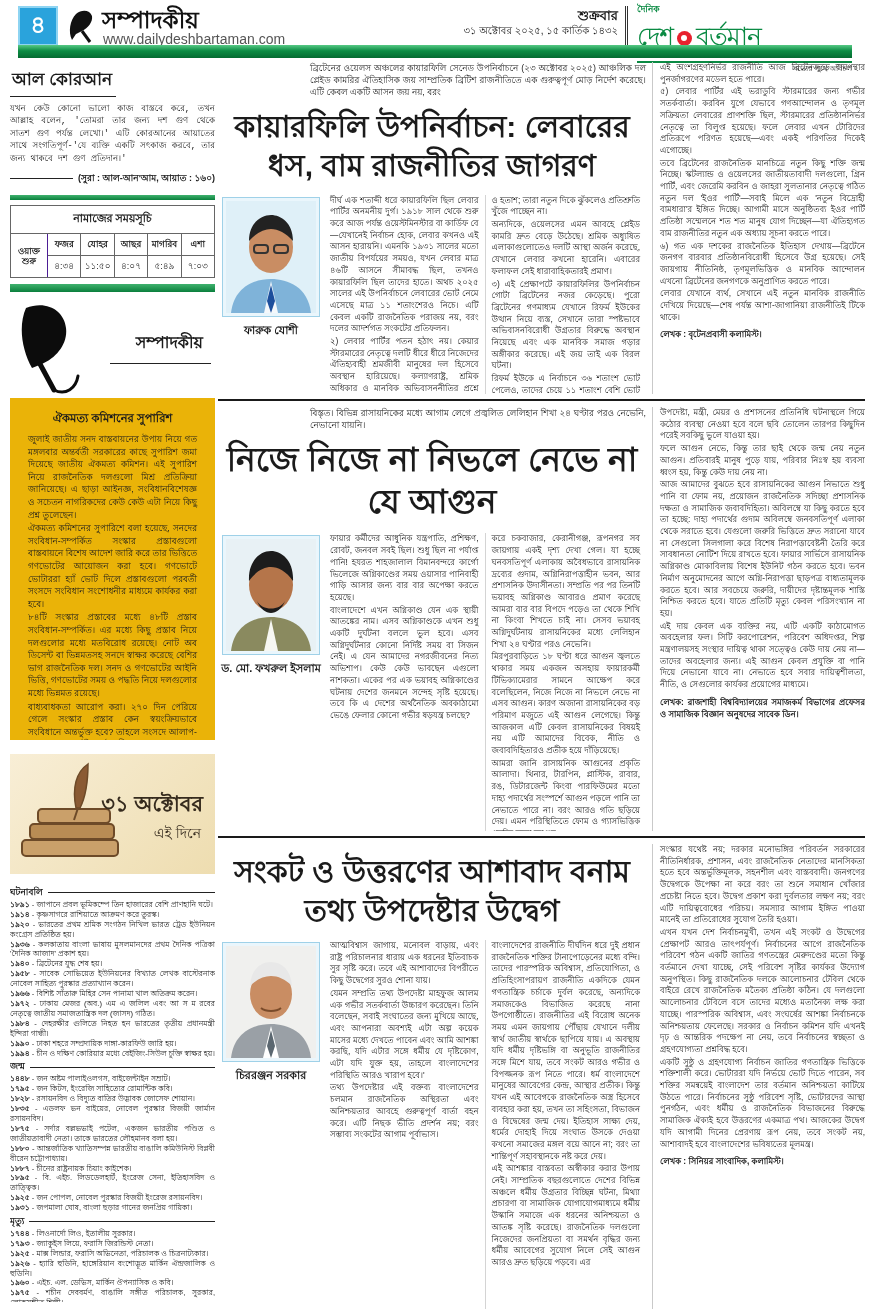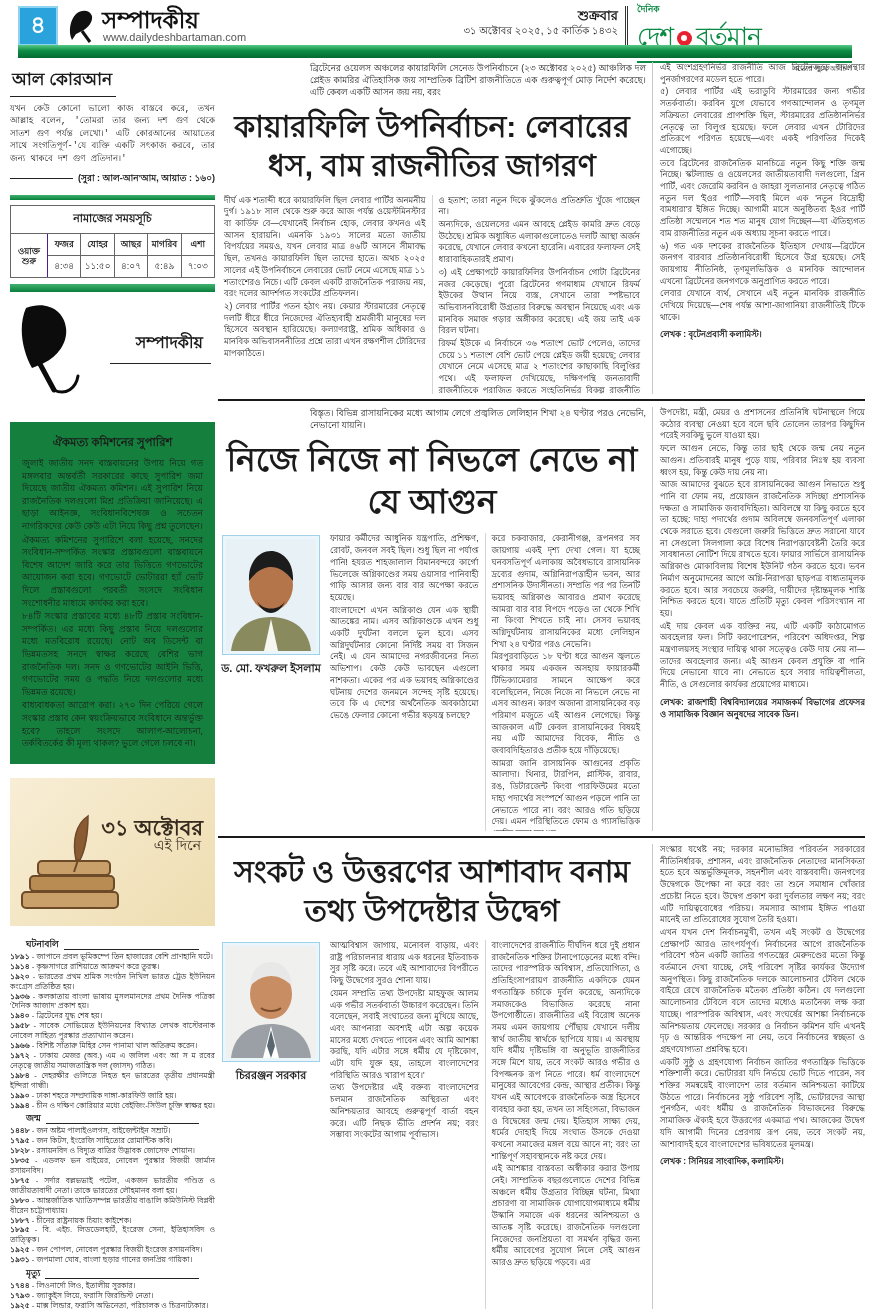--- a/index.html
+++ b/index.html
@@ -5,21 +5,21 @@
   html,body{margin:0;padding:0;background:#e8e8e8;}
   .page{position:relative;width:870px;height:1309px;background:#ffffff;margin:0 auto;
         font-family:"Liberation Sans","DejaVu Sans",sans-serif;color:#1b1b1b;overflow:hidden;}
   
   .hdr{position:absolute;left:0;top:0;width:870px;height:60px;}
   .pagenum{position:absolute;left:18px;top:6px;width:36px;height:36px;background:#2aa3dc;
            border:2px solid #8ed4f2;color:#fff;font-size:24px;font-weight:bold;
            display:flex;align-items:center;justify-content:center;}
   .penicon{position:absolute;left:66px;top:6px;width:30px;height:38px;}
   .sec-title{position:absolute;left:102px;top:2px;font-size:23px;font-weight:bold;color:#111;}
-  .site-url{position:absolute;left:103px;top:31px;font-size:11px;color:#555;}
+  .site-url{position:absolute;left:103px;top:31px;font-size:14px;color:#555;}
   .dateblk{position:absolute;right:252px;top:8px;text-align:right;line-height:15px;}
   .dateblk .day{font-size:13px;font-weight:bold;}
   .dateblk .date{font-size:10px;}
   .logo-div{position:absolute;right:242px;top:6px;height:40px;border-left:3px double #333;}
   .logo{position:absolute;right:18px;top:2px;width:215px;text-align:left;}
   .logo .daily{font-size:9px;color:#0a8a43;font-weight:bold;}
   .logo .nameline{display:flex;align-items:center;gap:4px;}
   .logo .nm{font-size:25px;font-weight:400;color:#0a8a43;letter-spacing:-1px;}
   .logo .dot{width:15px;height:15px;border-radius:50%;background:#e8212e;position:relative;flex:0 0 auto;}
   .logo .dot::after{content:"";position:absolute;left:4px;top:4px;width:6px;height:6px;border-radius:50%;background:#fff;}
@@ -42,30 +42,30 @@
   .pr-cols{flex:1;display:flex;}
   .pr-col{flex:1;text-align:center;border-right:1px solid #666;}
   .pr-col:last-child{border-right:none;}
   .pr-col .h{font-size:8.8px;font-weight:bold;border-bottom:1px solid #666;padding:3px 0;}
   .pr-col .t{font-size:9px;padding:3px 0;}
   .pr-bar2{height:8px;background:linear-gradient(180deg,#3fb26e,#0a7f3c);margin-top:6px;}
   .ed-ornament{position:relative;height:96px;margin-top:10px;}
   .ed-ornament svg{position:absolute;left:2px;top:0;}
   .ed-ornament .lbl{position:absolute;right:4px;top:28px;font-size:16px;font-weight:bold;
                     border-bottom:1.5px solid #222;padding:0 8px 6px 26px;}
-  .ed-box{background:#15803d;margin-top:24px;padding:12px 12px;height:318px;overflow:hidden;}
+  .ed-box{background:#eab308;margin-top:0;padding:12px 18px;height:318px;overflow:hidden;}
   .ed-kicker{text-align:center;font-size:11.5px;font-weight:bold;margin-bottom:4px;}
   .ed-head{text-align:center;font-size:26px;font-weight:900;line-height:33px;margin:4px 0 10px;}
   .ed-box p,.ed-body p{font-size:8.8px;line-height:12.6px;text-align:justify;margin:0 0 1px;}
-  .thisday{margin-top:14px;height:148px;background:linear-gradient(135deg,#f8eed6,#eeddb0);position:relative;overflow:hidden;}
+  .thisday{margin-top:14px;height:120px;background:linear-gradient(135deg,#f8eed6,#eeddb0);position:relative;overflow:hidden;}
   .thisday svg{position:absolute;left:4px;bottom:2px;}
   .td-date{position:absolute;right:12px;top:34px;font-size:21px;font-weight:900;color:#362b1e;}
-  .td-sub{position:absolute;right:14px;top:56px;font-size:14px;color:#362b1e;}
+  .td-sub{position:absolute;right:14px;top:68px;font-size:14px;color:#362b1e;}
   .lists{margin-top:10px;font-size:7.6px;line-height:9.9px;height:418px;overflow:hidden;}
-  .list-h{display:flex;align-items:flex-end;gap:5px;font-size:9px;font-weight:bold;margin:4px 16px 2px;}
+  .list-h{display:flex;align-items:center;gap:5px;font-size:9px;font-weight:bold;margin:4px 0 2px;}
   .list-h .dash{flex:1;border-top:1.5px solid #222;}
   .lists p{margin:0;text-align:justify;}
   .lists .yr{font-weight:bold;}
   
   .main{position:absolute;left:218px;top:62px;width:647px;}
   .article{position:relative;display:flex;overflow:hidden;}
   .art-sep{border-top:2px solid #1a1a1a;margin:5px 0 6px;}
   .a-left{width:428px;flex:0 0 auto;display:flex;flex-direction:column;}
   .a-right{flex:1;border-left:1px solid #c9c9c9;padding-left:7px;margin-left:6px;}
   .intro{margin-left:92px;font-size:8.8px;line-height:12.2px;text-align:justify;}
@@ -252,20 +252,35 @@
     </div>
   </div>
 
   <div class="main">
 
     <div class="article a1">
       <div class="a-left">
         <div class="intro">ব্রিটেনের ওয়েলস অঞ্চলের কায়ারফিলি সেনেড উপনির্বাচনে (২৩ অক্টোবর ২০২৫) আঞ্চলিক দল প্লেইড কামরির ঐতিহাসিক জয় সাম্প্রতিক ব্রিটিশ রাজনীতিতে এক গুরুত্বপূর্ণ মোড় নির্দেশ করেছে। এটি কেবল একটি আসন জয় নয়, বরং</div>
         <div class="headline h1a">কায়ারফিলি উপনির্বাচন: লেবারের ধস, বাম রাজনীতির জাগরণ</div>
         <div class="body-row">
+          <div class="photo-col">
+            <div class="photo">
+              <svg viewBox="0 0 90 112">
+                <rect width="90" height="112" fill="#dff0f8"></rect>
+                <path d="M5 112 C8 86 28 78 45 78 C62 78 82 86 85 112 Z" fill="#7fb3d9"></path>
+                <polygon points="45,80 38,112 52,112" fill="#f4f8fb"></polygon>
+                <polygon points="45,84 41,100 45,112 49,100" fill="#1d4f9c"></polygon>
+                <ellipse cx="45" cy="46" rx="22" ry="26" fill="#c98d63"></ellipse>
+                <path d="M23 40 C23 22 35 14 45 14 C55 14 67 22 67 40 C60 32 52 28 45 28 C38 28 30 32 23 40 Z" fill="#222"></path>
+                <rect x="28" y="44" width="14" height="8" rx="3" fill="none" stroke="#333" stroke-width="2"></rect>
+                <rect x="48" y="44" width="14" height="8" rx="3" fill="none" stroke="#333" stroke-width="2"></rect>
+              </svg>
+            </div>
+            <div class="caption">ফারুক যোশী</div>
+          </div>
           <div class="tcol a">
 
               <p>দীর্ঘ এক শতাব্দী ধরে কায়ারফিলি ছিল লেবার পার্টির অনমনীয় দুর্গ। ১৯১৮ সাল থেকে শুরু করে আজ পর্যন্ত ওয়েস্টমিনস্টার বা কার্ডিফ বে—যেখানেই নির্বাচন হোক, লেবার কখনও এই আসন হারায়নি। এমনকি ১৯৩১ সালের মতো জাতীয় বিপর্যয়ের সময়ও, যখন লেবার মাত্র ৪৬টি আসনে সীমাবদ্ধ ছিল, তখনও কায়ারফিলি ছিল তাদের হাতে। অথচ ২০২৫ সালের এই উপনির্বাচনে লেবারের ভোট নেমে এসেছে মাত্র ১১ শতাংশেরও নিচে। এটি কেবল একটি রাজনৈতিক পরাজয় নয়, বরং দলের আদর্শগত সংকটের প্রতিফলন।</p>
               <p>২) লেবার পার্টির পতন হঠাৎ নয়। কেয়ার স্টারমারের নেতৃত্বে দলটি ধীরে ধীরে নিজেদের ঐতিহ্যবাহী শ্রমজীবী মানুষের দল হিসেবে অবস্থান হারিয়েছে। কল্যাণরাষ্ট্র, শ্রমিক অধিকার ও মানবিক অভিবাসননীতির প্রশ্নে তারা এখন রক্ষণশীল টোরিদের মাপকাঠিতে।</p>
             </div>
           <div class="tcol b">
 
           <p>ও হতাশ; তারা নতুন দিকে ঝুঁকলেও প্রতিশ্রুতি খুঁজে পাচ্ছেন না।</p>
               <p>অন্যদিকে, ওয়েলসের এমন আবহে প্লেইড কামরি দ্রুত বেড়ে উঠেছে। শ্রমিক অধ্যুষিত এলাকাগুলোতেও দলটি আস্থা অর্জন করেছে, যেখানে লেবার কখনো হারেনি। এবারের ফলাফল সেই ধারাবাহিকতারই প্রমাণ।</p>
               <p>৩) এই প্রেক্ষাপটে কায়ারফিলির উপনির্বাচন গোটা ব্রিটেনের নজর কেড়েছে। পুরো ব্রিটেনের গণমাধ্যম যেখানে রিফর্ম ইউকের উত্থান নিয়ে ব্যস্ত, সেখানে তারা স্পষ্টভাবে অভিবাসনবিরোধী উগ্রতার বিরুদ্ধে অবস্থান নিয়েছে এবং এক মানবিক সমাজ গড়ার অঙ্গীকার করেছে। এই জয় তাই এক বিরল ঘটনা।</p>

